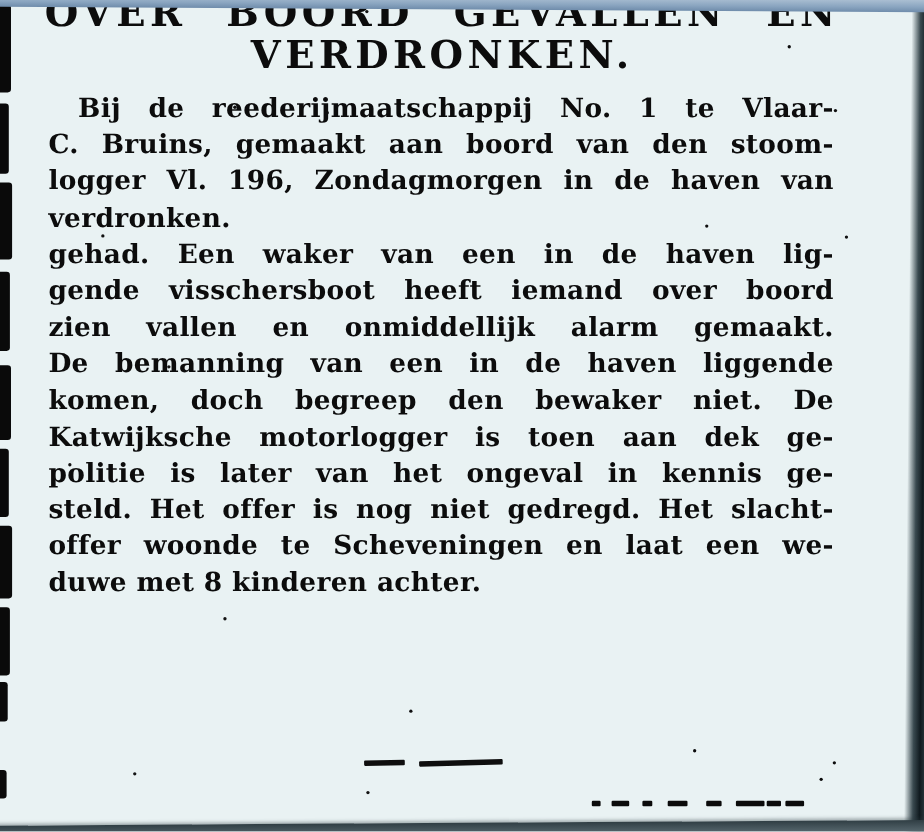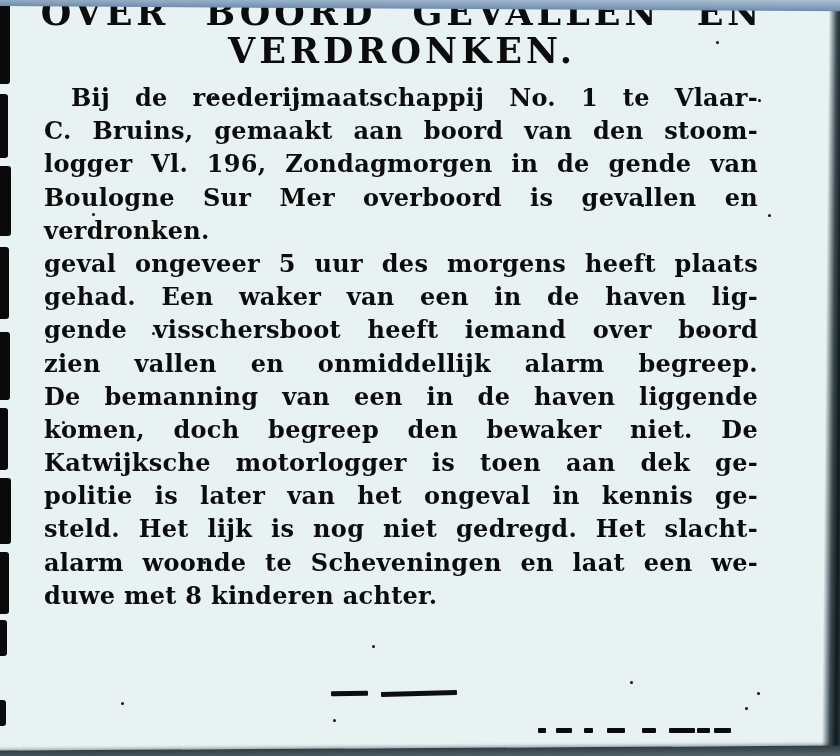--- a/index.html
+++ b/index.html
@@ -109,33 +109,31 @@
   </div>
 
   <div class="headline">
     <div class="hl hl1">OVER BOORD GEVALLEN EN</div>
     <div class="hl hl2">VERDRONKEN.</div>
   </div>
 
   <div class="body-col">
     <div class="line indent">Bij de reederijmaatschappij No. 1 te Vlaar-</div>
     <div class="line">C. Bruins, gemaakt aan boord van den stoom-</div>
-    <div class="line">logger Vl. 196, Zondagmorgen in de gende van</div>
-    <div class="line">Boulogne Sur Mer overboord is gevallen en</div>
+    <div class="line">logger Vl. 196, Zondagmorgen in de haven van</div>
     <div class="line end">verdronken.</div>
-    <div class="line">geval ongeveer 5 uur des morgens heeft plaats</div>
     <div class="line">gehad. Een waker van een in de haven lig-</div>
     <div class="line">gende visschersboot heeft iemand over boord</div>
-    <div class="line">zien vallen en onmiddellijk alarm begreep.</div>
+    <div class="line">zien vallen en onmiddellijk alarm gemaakt.</div>
     <div class="line">De bemanning van een in de haven liggende</div>
     <div class="line">komen, doch begreep den bewaker niet. De</div>
     <div class="line">Katwijksche motorlogger is toen aan dek ge-</div>
     <div class="line">politie is later van het ongeval in kennis ge-</div>
-    <div class="line">steld. Het lijk is nog niet gedregd. Het slacht-</div>
-    <div class="line">alarm woonde te Scheveningen en laat een we-</div>
+    <div class="line">steld. Het offer is nog niet gedregd. Het slacht-</div>
+    <div class="line">offer woonde te Scheveningen en laat een we-</div>
     <div class="line end">duwe met 8 kinderen achter.</div>
   </div>
 
   <div class="divider">
     <i class="d1"></i><i class="d2"></i>
   </div>
 
   <div class="fragments">
     <i class="f1"></i><i class="f2"></i><i class="f3"></i><i class="f4"></i>
     <i class="f5"></i><i class="f6"></i><i class="f7"></i><i class="f8"></i>

